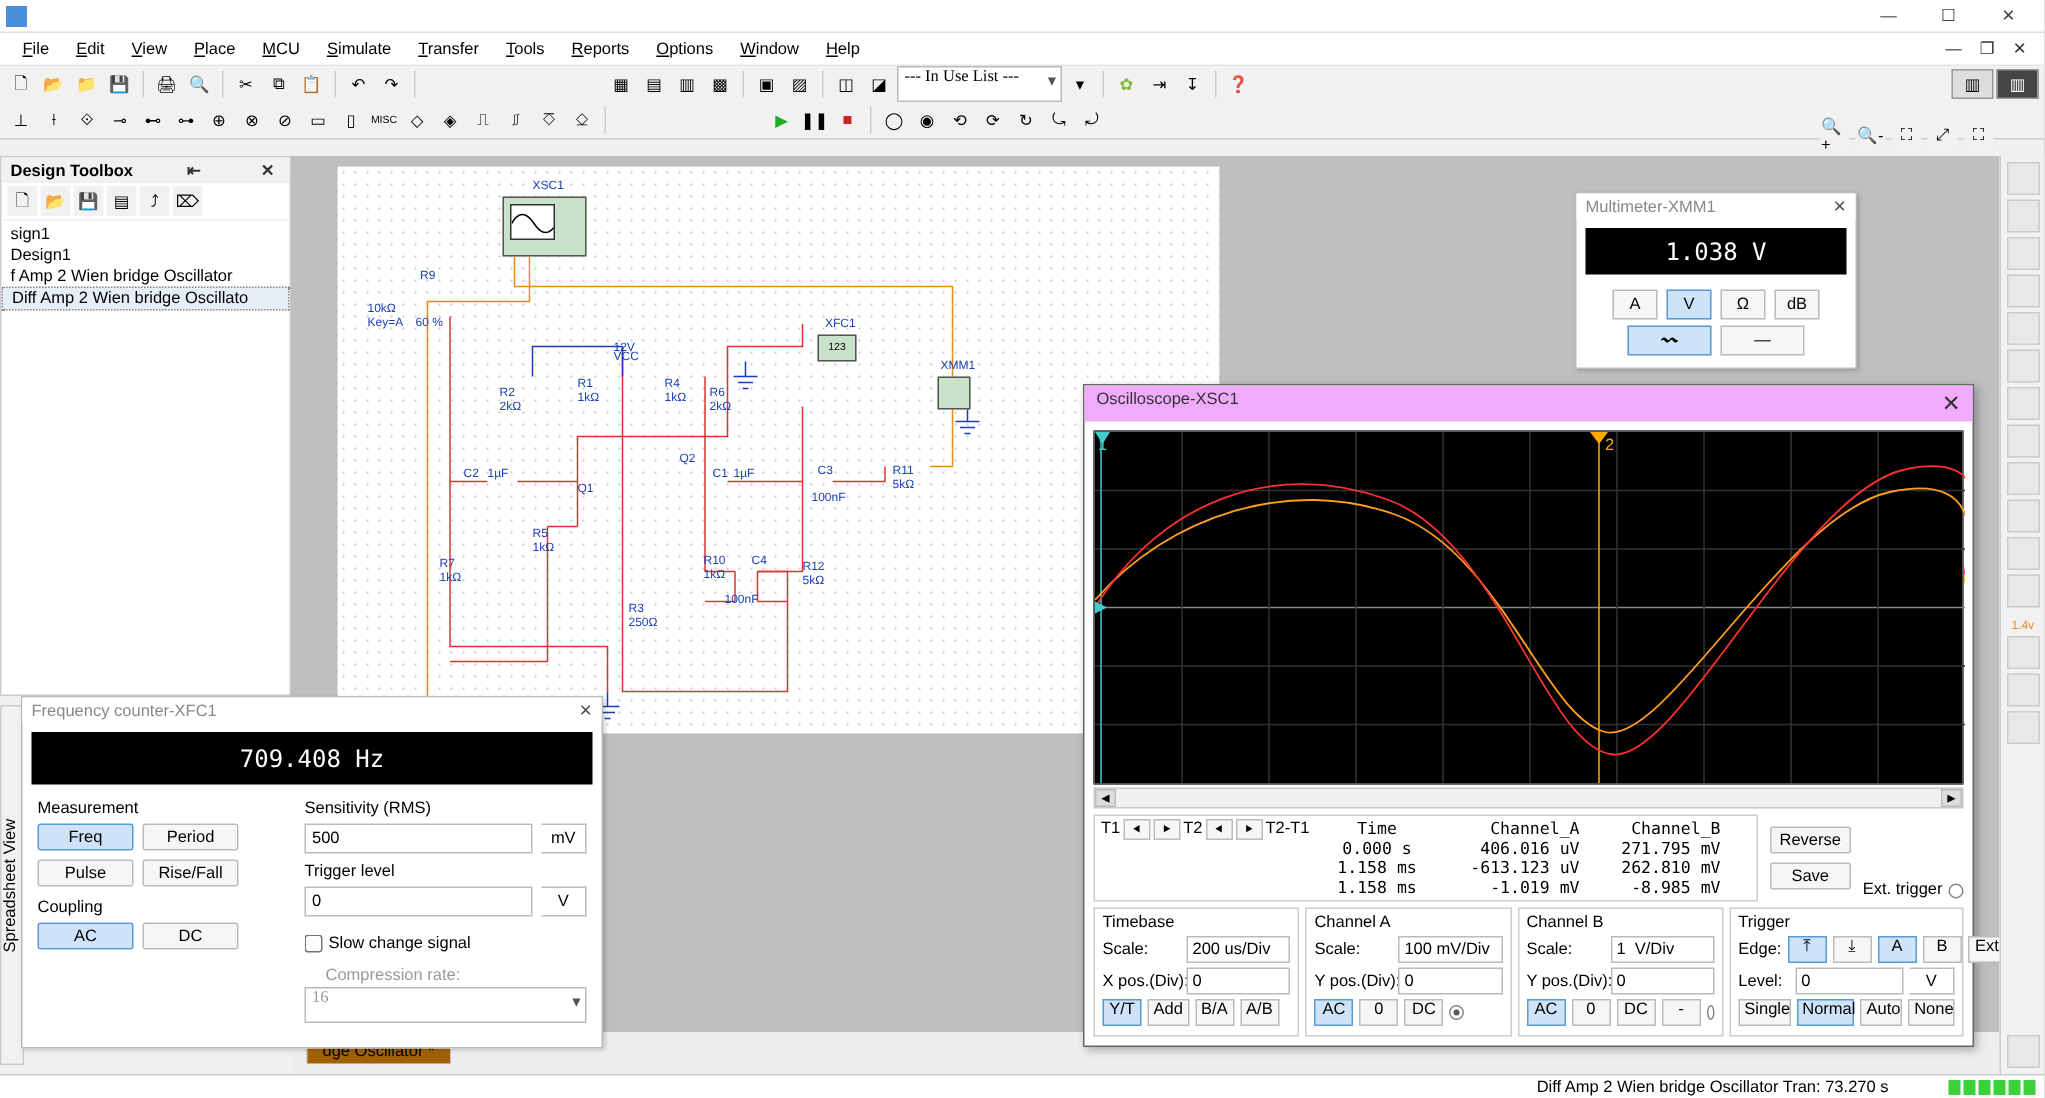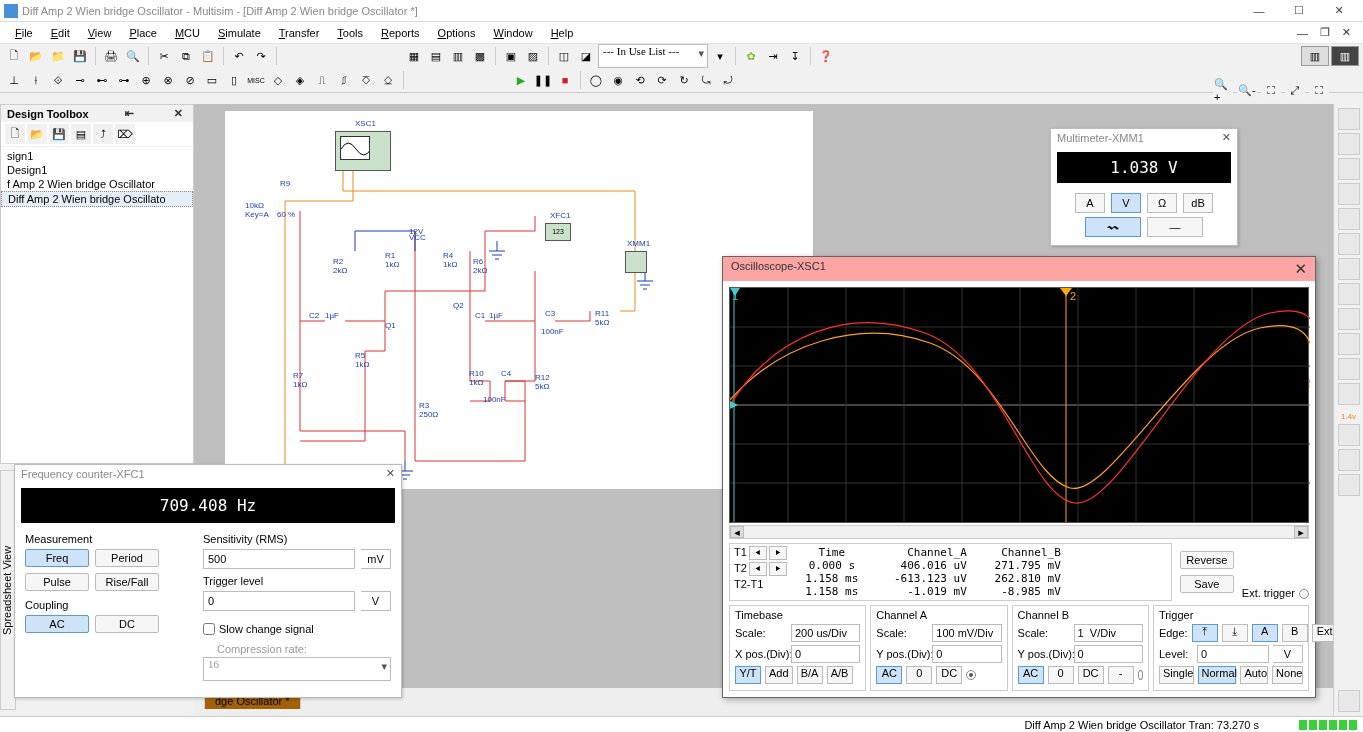--- a/index.html
+++ b/index.html
@@ -69,32 +69,32 @@
 .btn { border: 1px solid #bbb; background: #f6f6f6; padding: 2px 0; width: 64px; text-align: center; cursor: pointer; border-radius: 2px; }
 .btn.active { background: #cfe3f8; border-color: #5b9bd5; }
 .inp { border: 1px solid #bbb; height: 20px; padding: 0 4px; background: #fff; flex: 1; }
 .unit { border: 1px solid #bbb; border-left: none; height: 20px; width: 30px; text-align: center; line-height: 18px; }
 .chk { display: inline-flex; align-items: flex-start; gap: 4px; margin-top: 6px; }
 .chk input { width: 12px; height: 12px; }
 .disabled { color: #999; }
 
 
 .scopewin { position: absolute; left: 722px; top: 256px; width: 594px; background: #fff; border: 1px solid #666; box-shadow: 2px 2px 6px rgba(0,0,0,0.3); }
-.scope-head { background: #fca5a5; color: #333; padding: 3px 8px; display: flex; }
+.scope-head { background: #f0abfc; color: #333; padding: 3px 8px; display: flex; }
 .scope-head .close { margin-left: auto; font-size: 15px; cursor: pointer; }
 .scope-screen { margin: 6px 6px 2px; height: 236px; background: #000; border: 1px solid #555; position: relative; }
 .scope-screen svg { position: absolute; left: 0; top: 0; }
 .scope-scroll { height: 14px; margin: 0 6px; background: #f0f0f0; border: 1px solid #ccc; position: relative; }
 .scope-scroll .thumb-l, .scope-scroll .thumb-r { width: 14px; height: 12px; background: #ddd; border: 1px solid #bbb; position: absolute; top: 0; text-align: center; line-height: 10px; }
 .scope-scroll .thumb-r { right: 0; }
 
 .scope-data { display: flex; margin: 4px 6px; gap: 4px; }
 .sd-left { border: 1px solid #ccc; flex: 1; display: flex; padding: 2px 4px; gap: 2px; }
 .sd-col { font: 11px monospace; white-space: pre; }
-.sd-arrow { display: flex; flex-direction: column; gap: 2px; margin-right: 2px; }
+.sd-arrow { display: flex; flex-direction: row; gap: 2px; margin-right: 2px; }
 .sd-arrow .ab { display: flex; gap: 2px; }
 .arrbtn { width: 18px; height: 14px; border: 1px solid #bbb; background: #f6f6f6; font-size: 9px; text-align: center; line-height: 12px; cursor: pointer; }
 .sd-right { display: flex; flex-direction: column; gap: 6px; justify-content: center; padding: 0 4px; }
 .sd-right .btn { width: 54px; }
 
 .scope-ctrl { display: flex; margin: 0 6px 6px; gap: 4px; }
 .sc-panel { border: 1px solid #ccc; padding: 3px 5px; flex: 1; min-width: 0; }
 .sc-panel.trigger { flex: 1.15; }
 .sc-title { margin-bottom: 3px; }
 .sc-row { display: flex; align-items: center; gap: 4px; margin-bottom: 3px; white-space: nowrap; }
@@ -119,21 +119,20 @@
 
 
 .zoomrow { position: absolute; right: 34px; top: 80px; display: flex; gap: 4px; }
 .zoomrow .tbtn { background: #f1f1f1; }
 </style>
 </head>
 <body>
 
 <div class="titlebar">
   <span class="icon"></span>
-  <span>Diff Amp 2 Wien bridge Oscillator - Multisim - [Diff Amp 2 Wien bridge Oscillator *]</span>
   <span class="spacer"></span>
   <span class="winbtn">—</span>
   <span class="winbtn">☐</span>
   <span class="winbtn">✕</span>
 </div>
 
 <div class="menubar">
   <span class="mitem">File</span>
   <span class="mitem">Edit</span>
   <span class="mitem">View</span>

